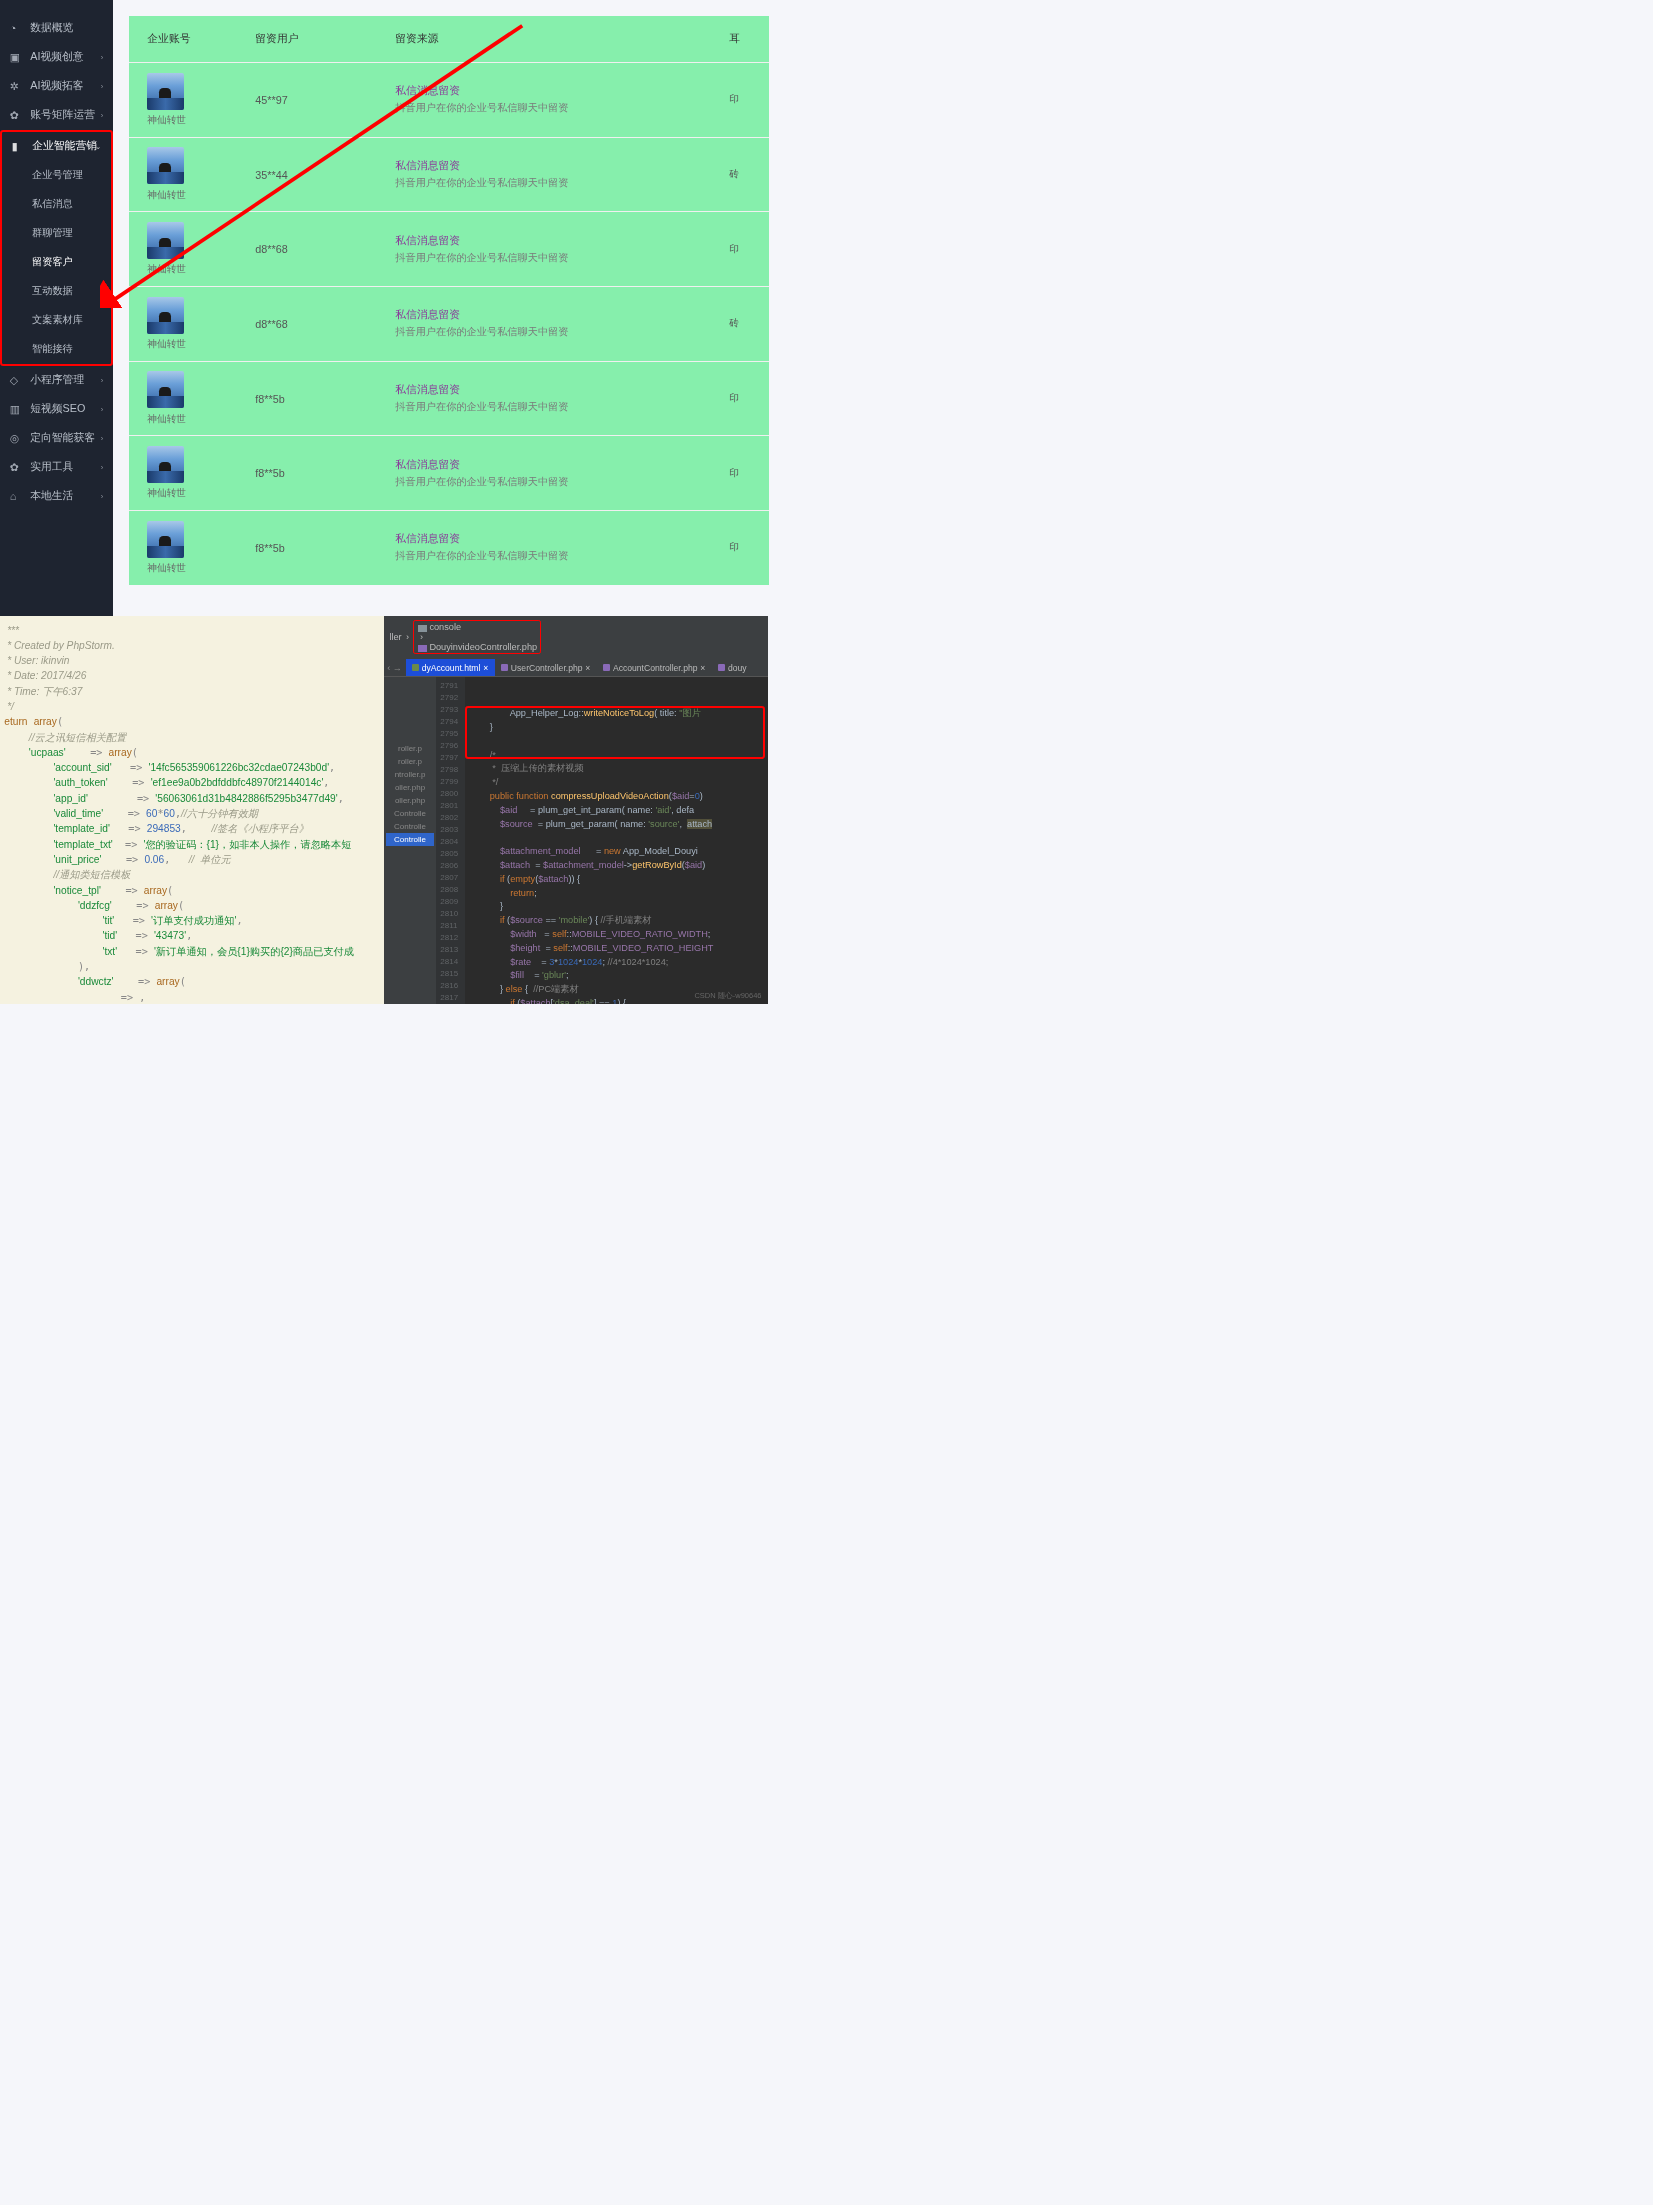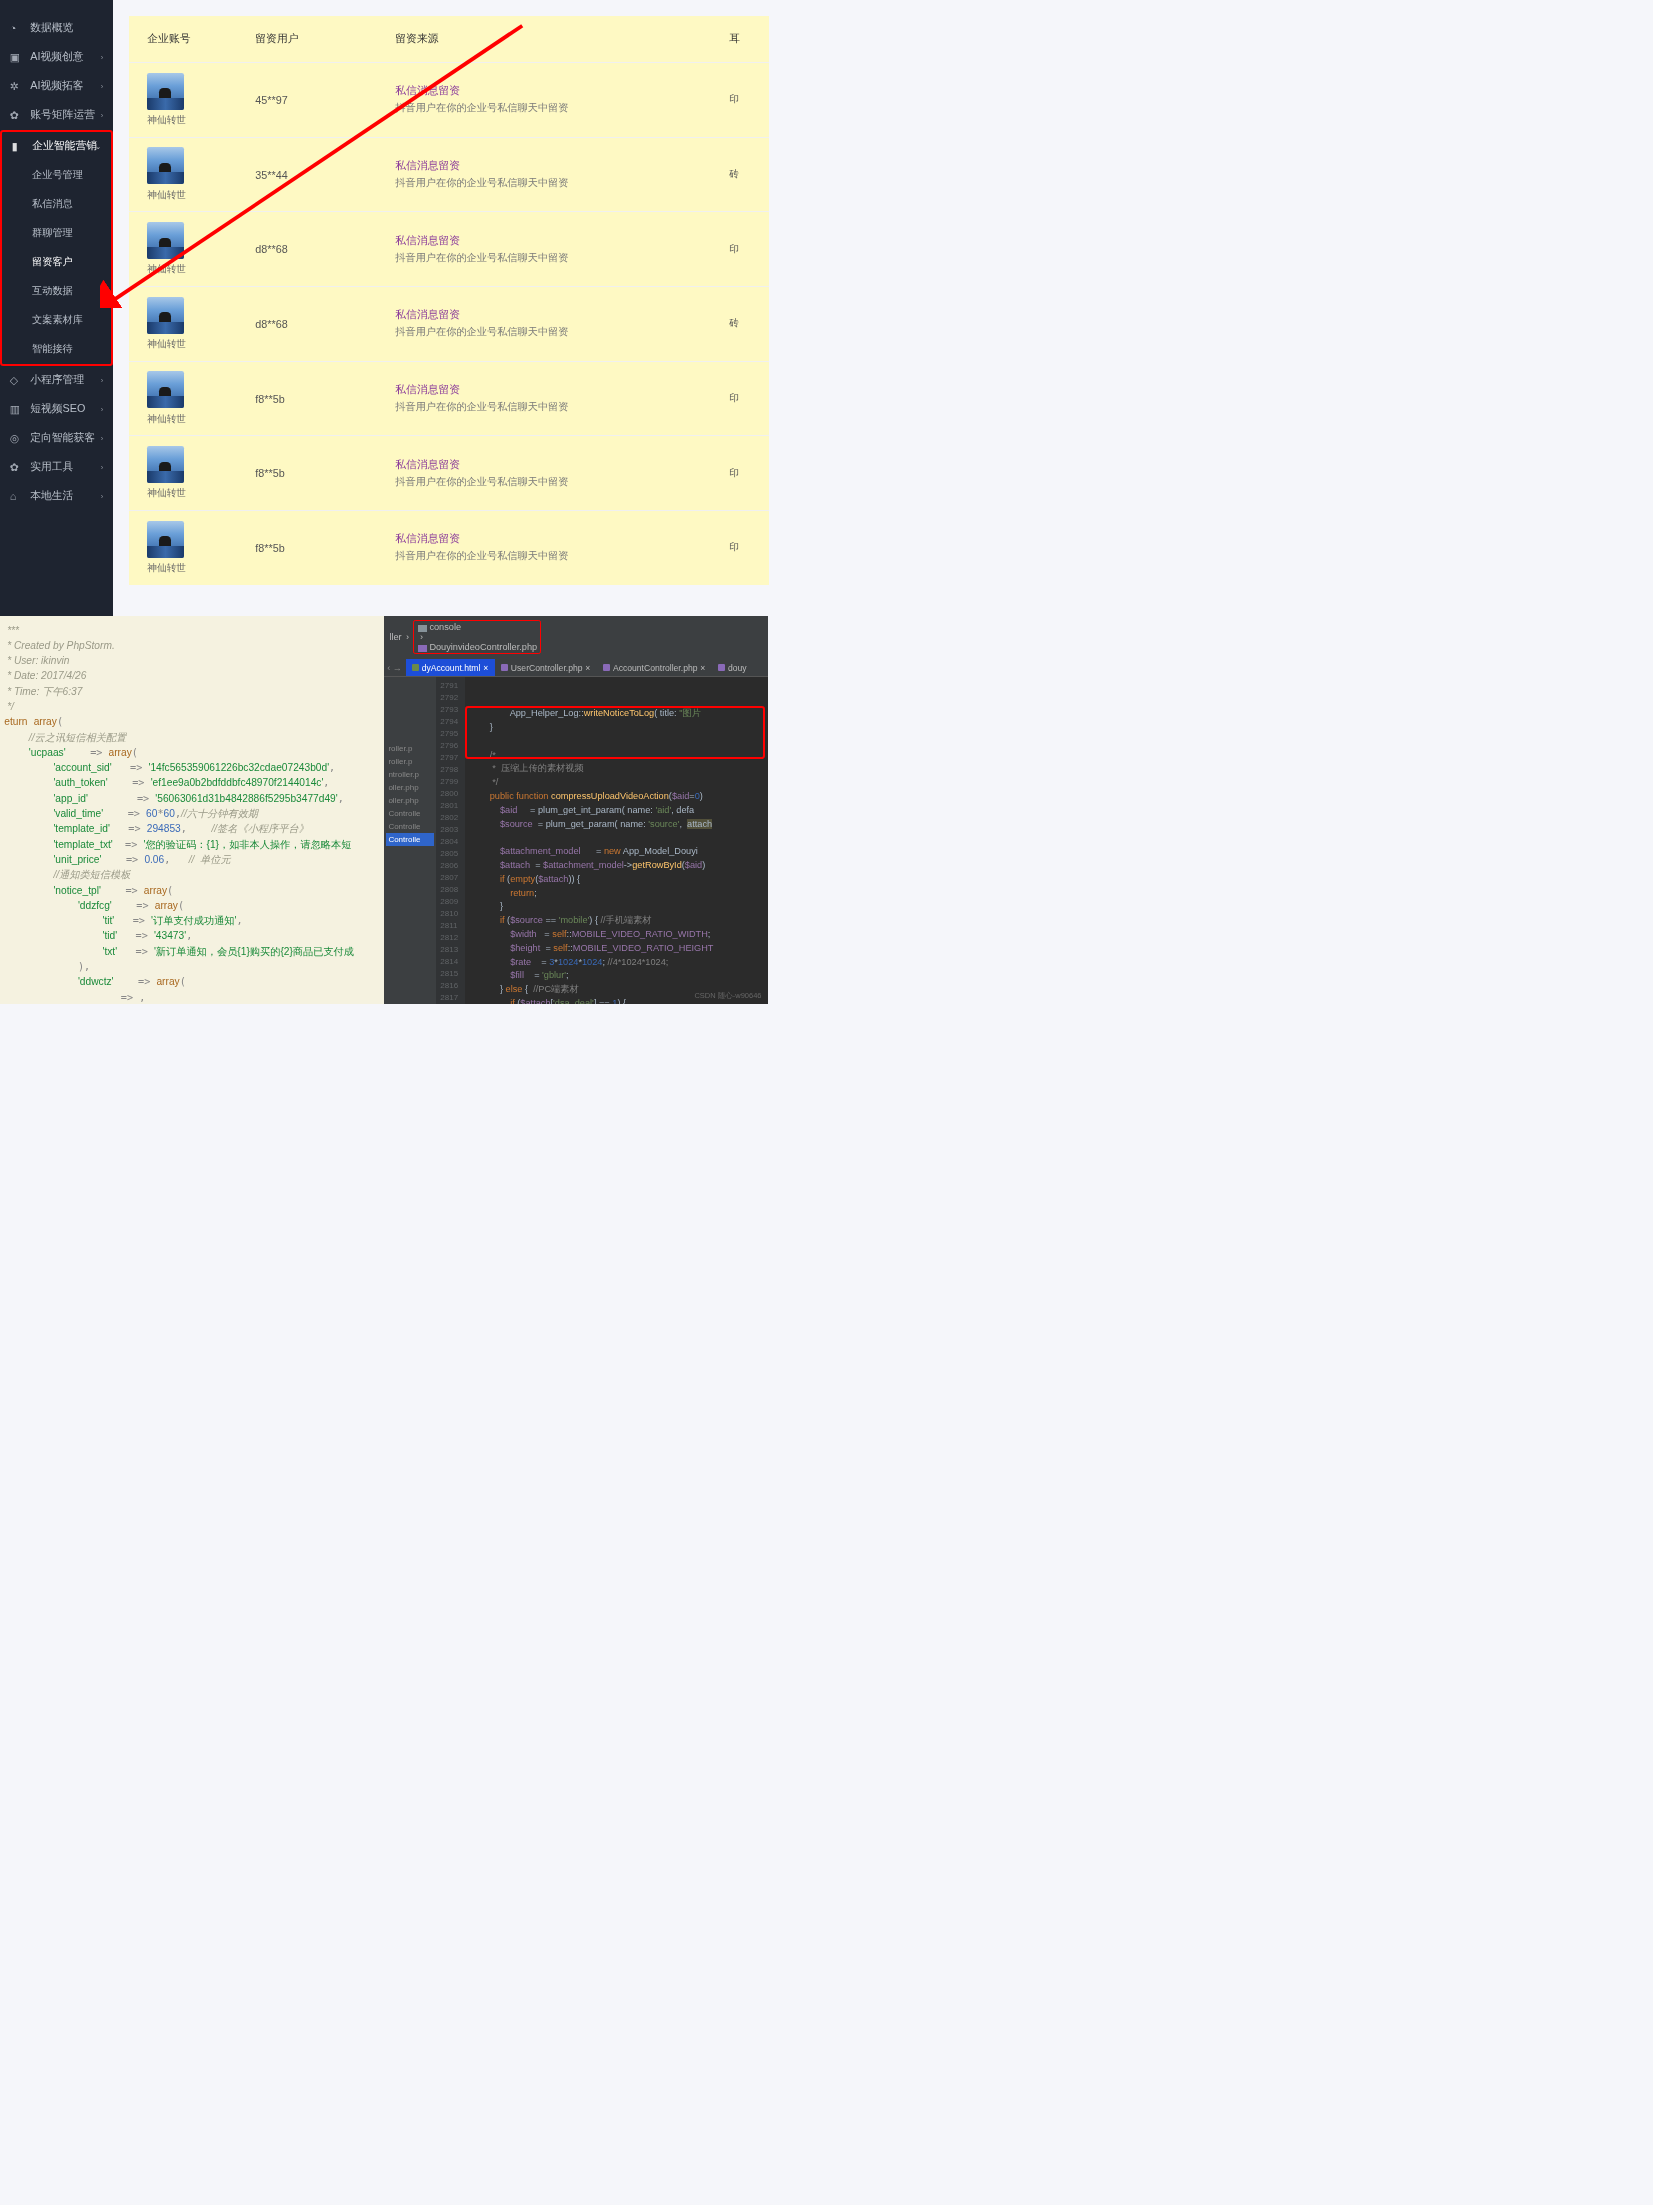--- a/index.html
+++ b/index.html
@@ -8,21 +8,21 @@
 .sidebar{width:113px;background:#1e2430;color:#b8bfc9;flex-shrink:0;padding-top:13.5px}
 .nav-item{display:flex;align-items:center;padding:7.5px 9.7px;font-size:10.8px;cursor:pointer;position:relative}
 .nav-item .icon{width:14px;margin-right:6.5px;opacity:.85}
 .nav-item .chev{position:absolute;right:9.7px;font-size:7.5px;opacity:.7}
 .nav-item.active-parent{color:#fff}
 .sub-item{padding:7.5px 9.7px 7.5px 30px;font-size:10.2px;cursor:pointer;color:#b8bfc9}
 .sub-item.selected{color:#fff}
 .highlight-box{border:2.2px solid #f00;border-radius:3.2px}
 .content{flex:1;background:#f5f6fa;padding:16px 0 0 16px;overflow:hidden}
 .panel-header{background:linear-gradient(90deg,#c5d4f5 0%,#d4ddf4 40%,#f1f3fc 100%);padding:14px 18.3px;font-size:13.5px;color:#4a5785;font-weight:500;border-radius:3.2px 3.2px 0 0;position:relative}
-.table-wrap{background:#fef9c3}
+.table-wrap{background:#86efac}
 .thead{display:flex;padding:16px 18.3px;color:#333;font-size:10.8px;font-weight:500}
 .col-account{width:108px}
 .col-user{width:140px}
 .col-source{flex:1}
 .col-rt{width:21.5px}
 .trow{display:flex;align-items:center;padding:9.7px 18.3px;border-top:0.5px solid #f0f0f0}
 .avatar{width:37px;height:37px;background:linear-gradient(180deg,#a8c8e8 0%,#6a9fd8 35%,#2a5a9a 100%);border-radius:2.2px;position:relative;overflow:hidden}
 .avatar::before{content:"";position:absolute;left:32%;bottom:4.3px;width:12px;height:17px;background:#1a1a1a;border-radius:4.3px 4.3px 2.2px 2.2px}
 .avatar::after{content:"";position:absolute;left:0;bottom:0;right:0;height:12px;background:linear-gradient(90deg,#1a3a6a 0%,#3a6aaa 50%,#1a3a6a 100%)}
 .account-name{font-size:9.7px;color:#666;margin-top:4.3px}
@@ -42,21 +42,21 @@
 .breadcrumb{background:#3c3f41;padding:4.3px 5.4px;font-size:9.2px;color:#bbb;display:flex;align-items:center;gap:4.3px}
 .bc-item{display:flex;align-items:flex-end;gap:2.7px}
 .bc-icon{width:9.2px;height:7.5px;background:#87939a;display:inline-block}
 .bc-hl{border:1.6px solid #f00;padding:1.1px 3.2px;border-radius:2.2px}
 .tabs{display:flex;background:#3c3f41;border-bottom:0.5px solid #555}
 .tab{padding:3.8px 6.5px;font-size:8.6px;color:#bbb;display:flex;align-items:center;gap:2.7px}
 .tab.active{background:#1d4ed8;color:#fff}
 .tab-icon{width:7px;height:7px;background:#6a8a4a;display:inline-block;border-radius:1.1px}
 .tab-icon.php{background:#8a6ab8}
 .code-area{display:flex;height:345px}
-.file-tree{width:52px;background:#3c3f41;font-size:8px;color:#888;padding:65px 2.2px 0;text-align:left;line-height:1.5}
+.file-tree{width:52px;background:#3c3f41;font-size:8px;color:#888;padding:65px 2.2px 0;text-align:center;line-height:1.5}
 .file-tree div{padding:0.5px 2.2px}
 .file-tree .sel{background:#2f65ca;color:#fff}
 .gutter{width:29px;background:#313335;color:#606366;font-size:8px;text-align:left;padding:2.2px 4.3px;line-height:1.5}
 .code-body{flex:1;padding:2.2px 4.3px;font-size:9.2px;line-height:1.5;white-space:pre;overflow:hidden;position:relative}
 .gr{color:#808080}
 .or{color:#cc7832}
 .yl{color:#ffc66d}
 .pu{color:#9876aa}
 .gn{color:#6a8759}
 .wn{background:#52503a}

